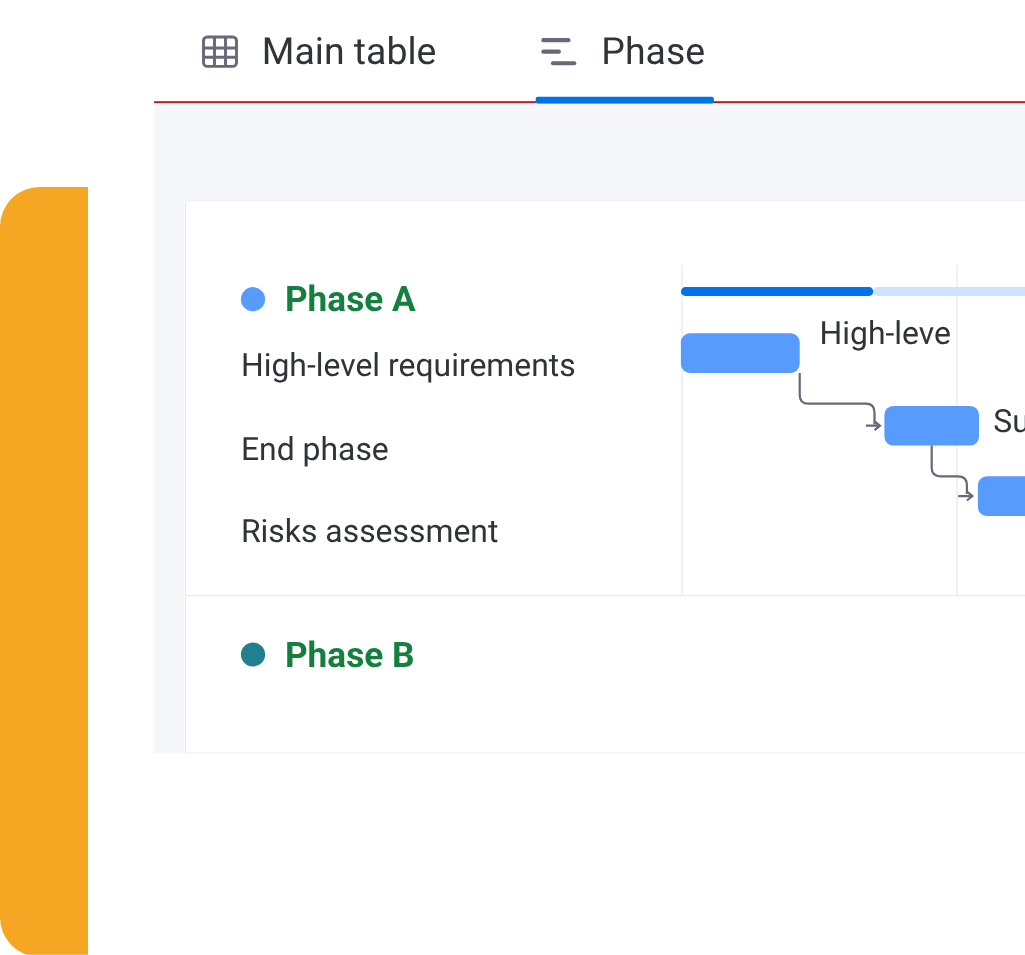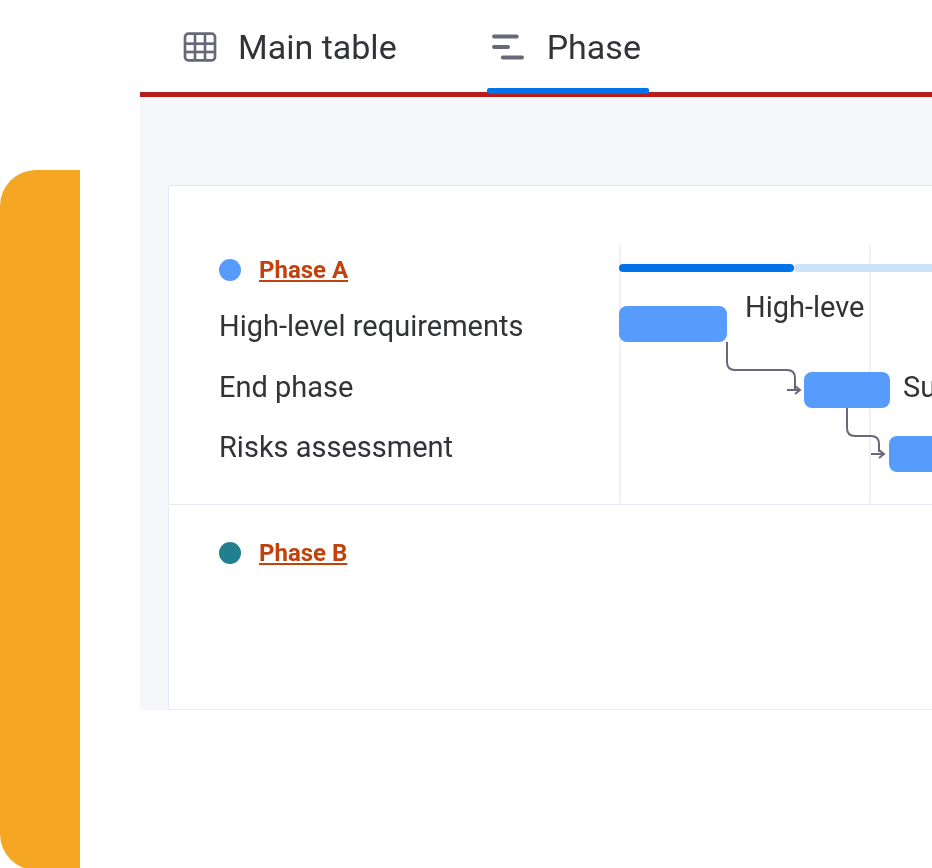--- a/index.html
+++ b/index.html
@@ -25,21 +25,21 @@
     top: 0;
     right: 0;
     bottom: 0;
     background: #fff;
   }
   .tabs {
     display: flex;
     align-items: center;
     gap: 90px;
     padding: 26px 40px 18px 40px;
-    border-bottom: 5px solid #b91c1c;
+    border-bottom: 2px solid #b91c1c;
     width: 100%;
   }
   .tab {
     display: flex;
     align-items: center;
     gap: 18px;
     color: #323338;
     font-size: 34px;
     font-weight: 400;
     position: relative;
@@ -73,41 +73,40 @@
     border-right: none;
     border-top-left-radius: 2px;
     border-bottom-left-radius: 2px;
     padding: 70px 0 36px 50px;
     position: relative;
     overflow: hidden;
   }
   .card.second {
     border-top: none;
     padding-top: 34px;
-    padding-bottom: 120px;
+    padding-bottom: 48px;
   }
   .phase-header {
     display: flex;
     align-items: center;
     gap: 18px;
     margin-bottom: 22px;
   }
   .phase-dot {
     width: 22px;
     height: 22px;
     border-radius: 50%;
     flex: none;
   }
   .phase-title {
-    font-size: 24px;
+    font-size: 32px;
     font-weight: 700;
-    color: #c2410c;
-    text-decoration: underline;
-  }
-  .task-list { display: flex; flex-direction: column; gap: 20px; }
+    color: #15803d;
+  }
+  .task-list { display: flex; flex-direction: column; gap: 35px; }
   .task {
     font-size: 29px;
     color: #323338;
     line-height: 1.4;
   }
   
   .gantt-area {
     position: absolute;
     left: 450px;
     top: 58px;

